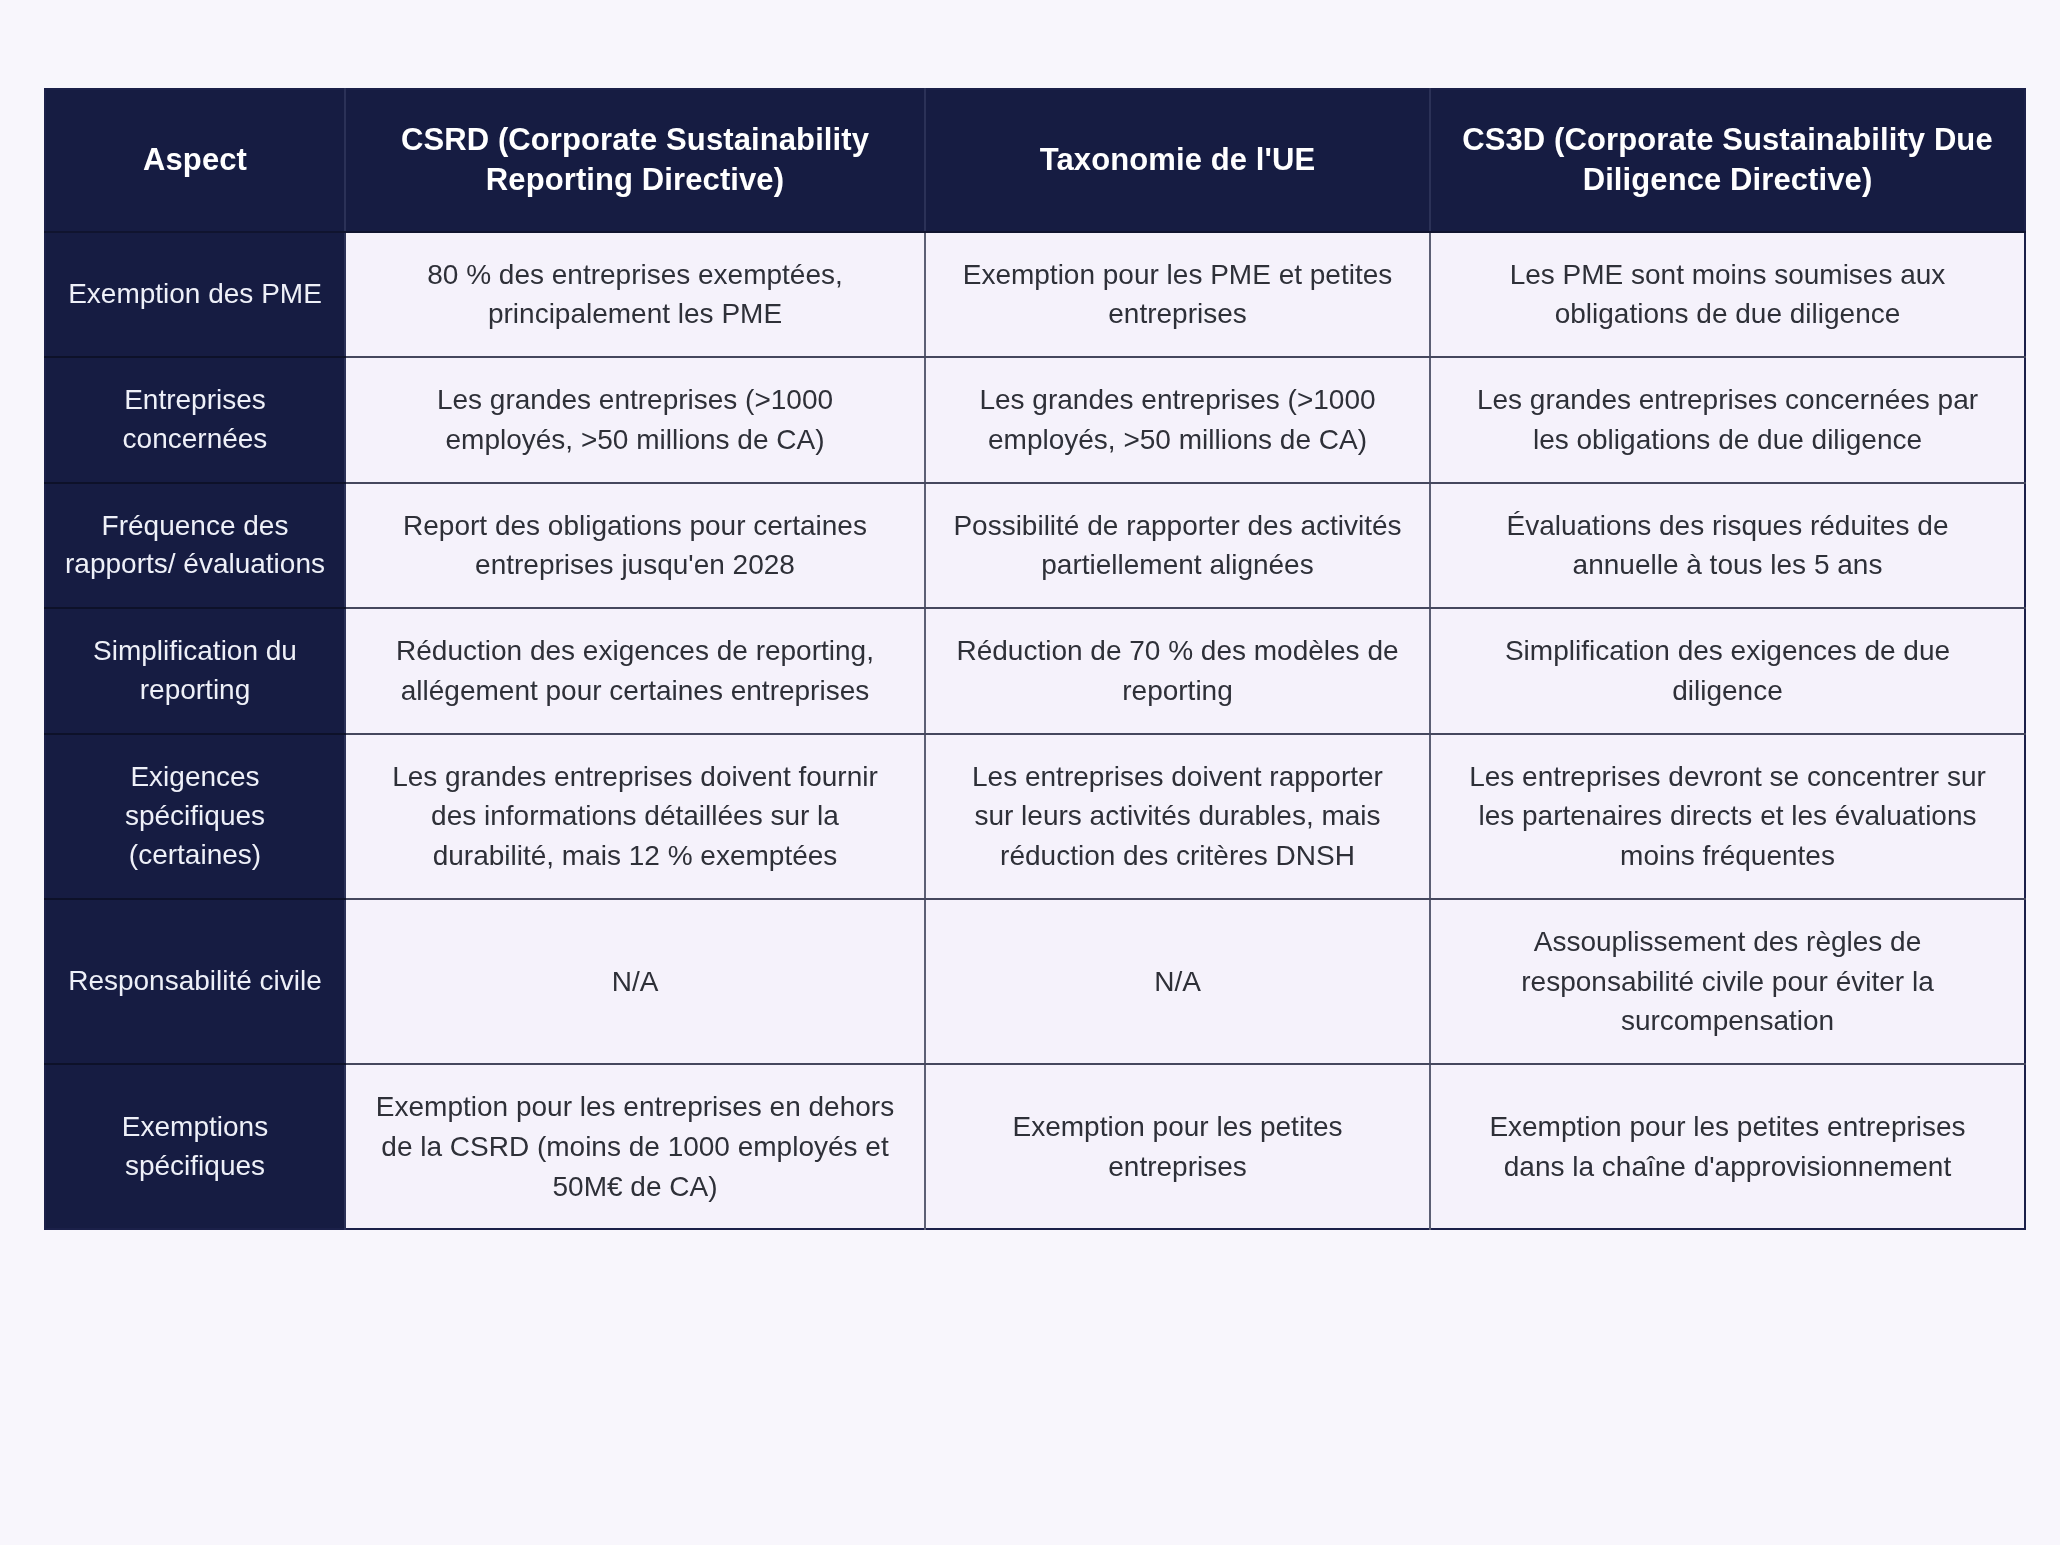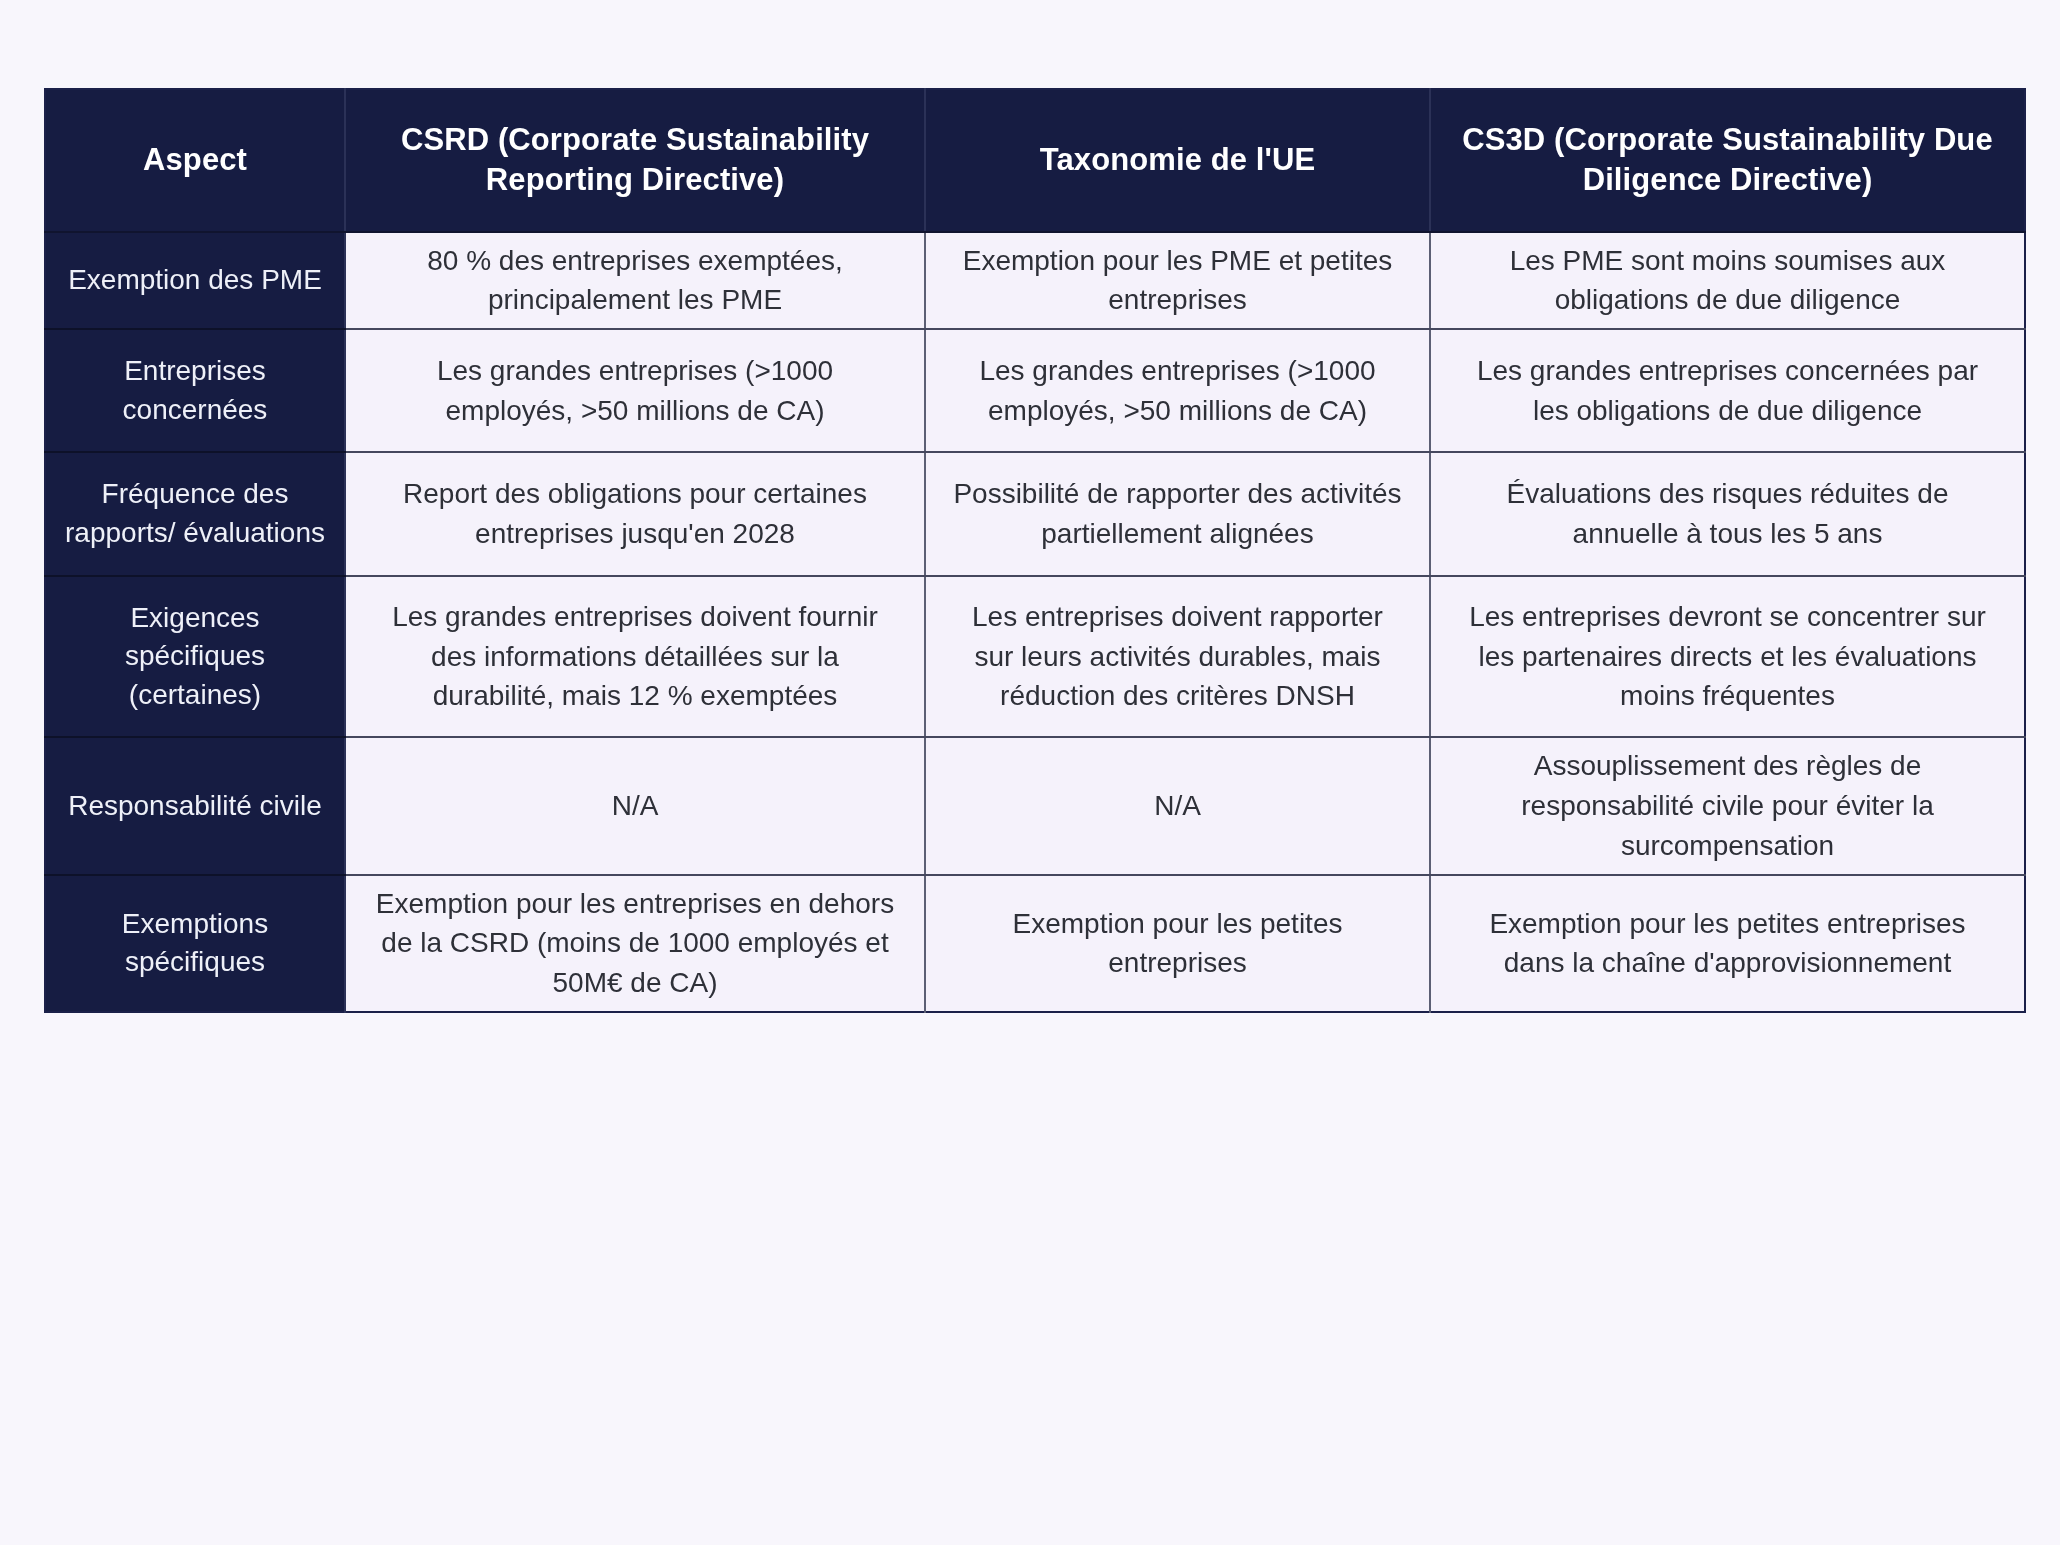--- a/index.html
+++ b/index.html
@@ -66,21 +66,21 @@
     border-top: 2px solid #0d1129;
   }
 
   tbody td {
     background: #f5f2fb;
     color: #2e3038;
     font-size: 28px;
     line-height: 1.42;
     text-align: center;
     vertical-align: middle;
-    padding: 8px 26px;
+    padding: 22px 26px;
     border-right: 2px solid #5c5f74;
     border-bottom: 2px solid #45485e;
     border-top: 2px solid #45485e;
   }
   tbody td:last-child { border-right: none; }
 
   tbody tr:last-child th.aspect,
   tbody tr:last-child td { border-bottom: none; }
 </style>
 </head>
@@ -115,20 +115,26 @@
         <td>Les grandes entreprises (&gt;1000 employés, &gt;50 millions de CA)</td>
         <td>Les grandes entreprises concernées par les obligations de due diligence</td>
       </tr>
       <tr>
         <th class="aspect">Fréquence des rapports/ évaluations</th>
         <td>Report des obligations pour certaines entreprises jusqu'en 2028</td>
         <td>Possibilité de rapporter des activités partiellement alignées</td>
         <td>Évaluations des risques réduites de annuelle à tous les 5 ans</td>
       </tr>
       <tr>
+        <th class="aspect">Simplification du reporting</th>
+        <td>Réduction des exigences de reporting, allégement pour certaines entreprises</td>
+        <td>Réduction de 70 % des modèles de reporting</td>
+        <td>Simplification des exigences de due diligence</td>
+      </tr>
+      <tr>
         <th class="aspect">Exigences spécifiques (certaines)</th>
         <td>Les grandes entreprises doivent fournir des informations détaillées sur la durabilité, mais 12 % exemptées</td>
         <td>Les entreprises doivent rapporter sur leurs activités durables, mais réduction des critères DNSH</td>
         <td>Les entreprises devront se concentrer sur les partenaires directs et les évaluations moins fréquentes</td>
       </tr>
       <tr>
         <th class="aspect">Responsabilité civile</th>
         <td>N/A</td>
         <td>N/A</td>
         <td>Assouplissement des règles de responsabilité civile pour éviter la surcompensation</td>

